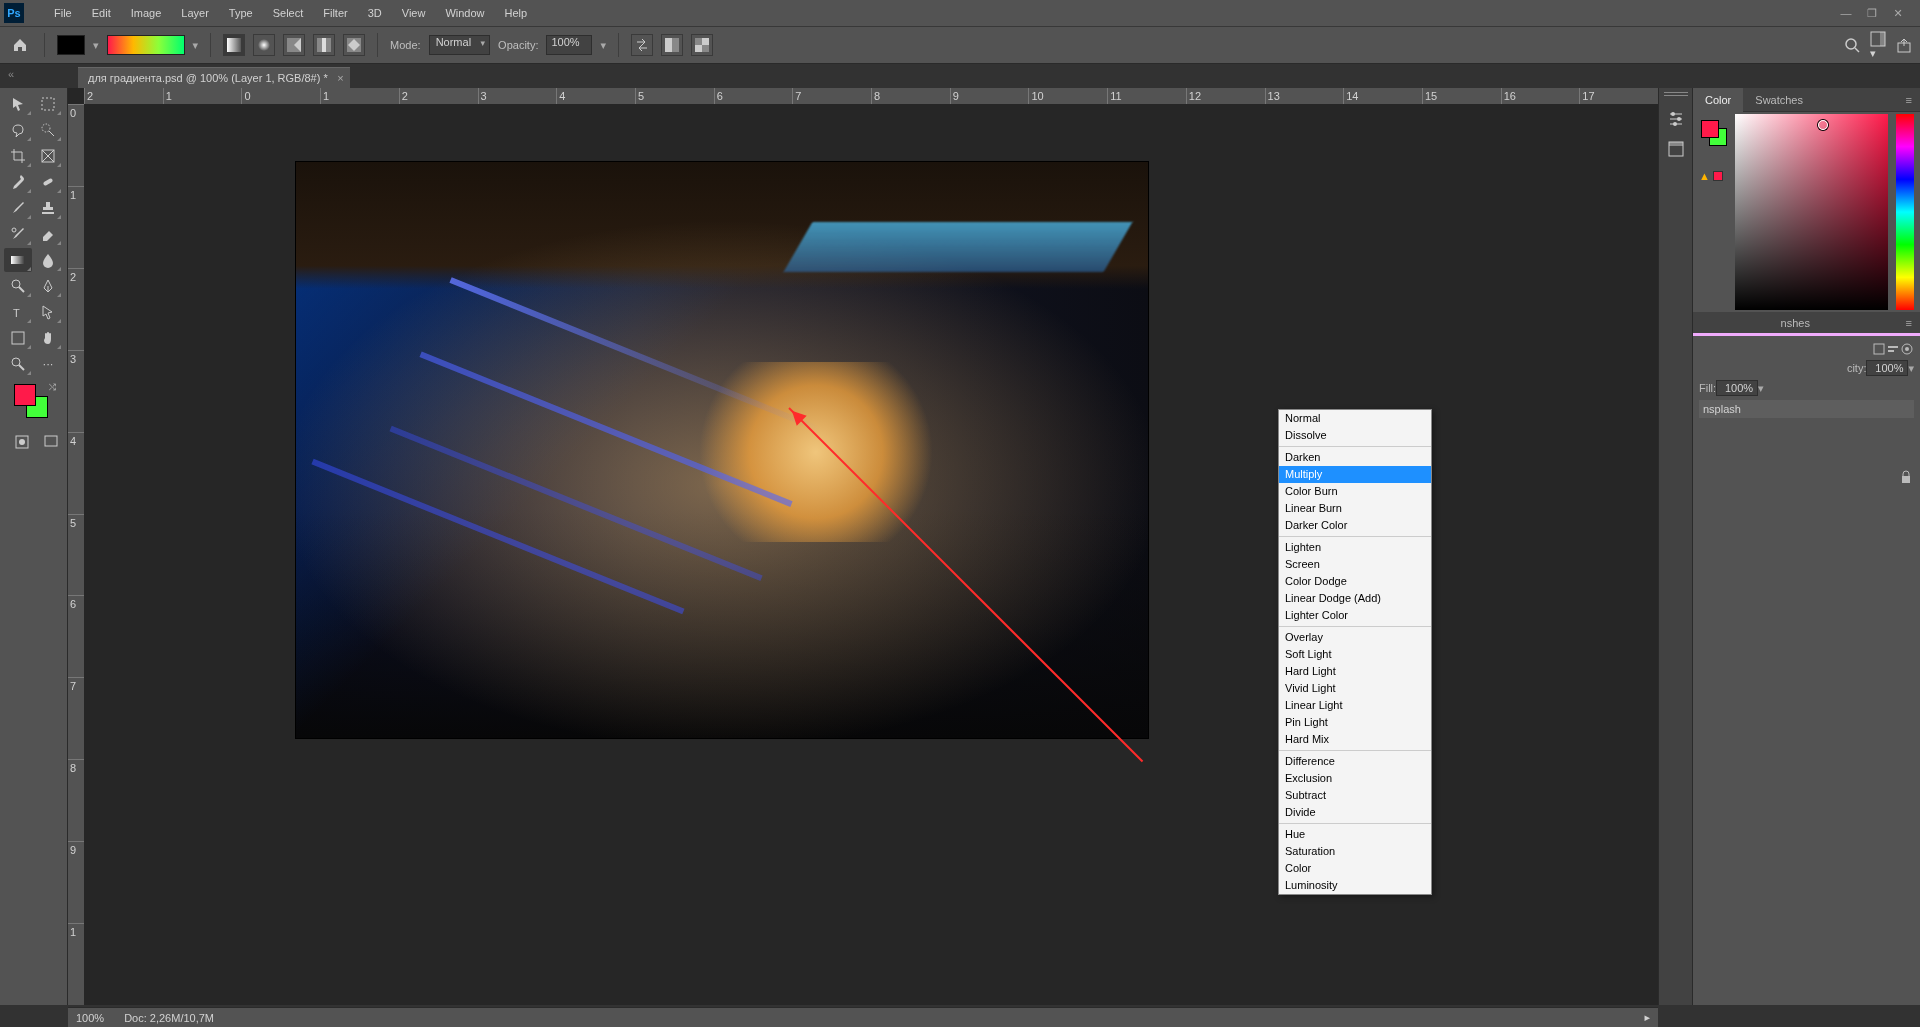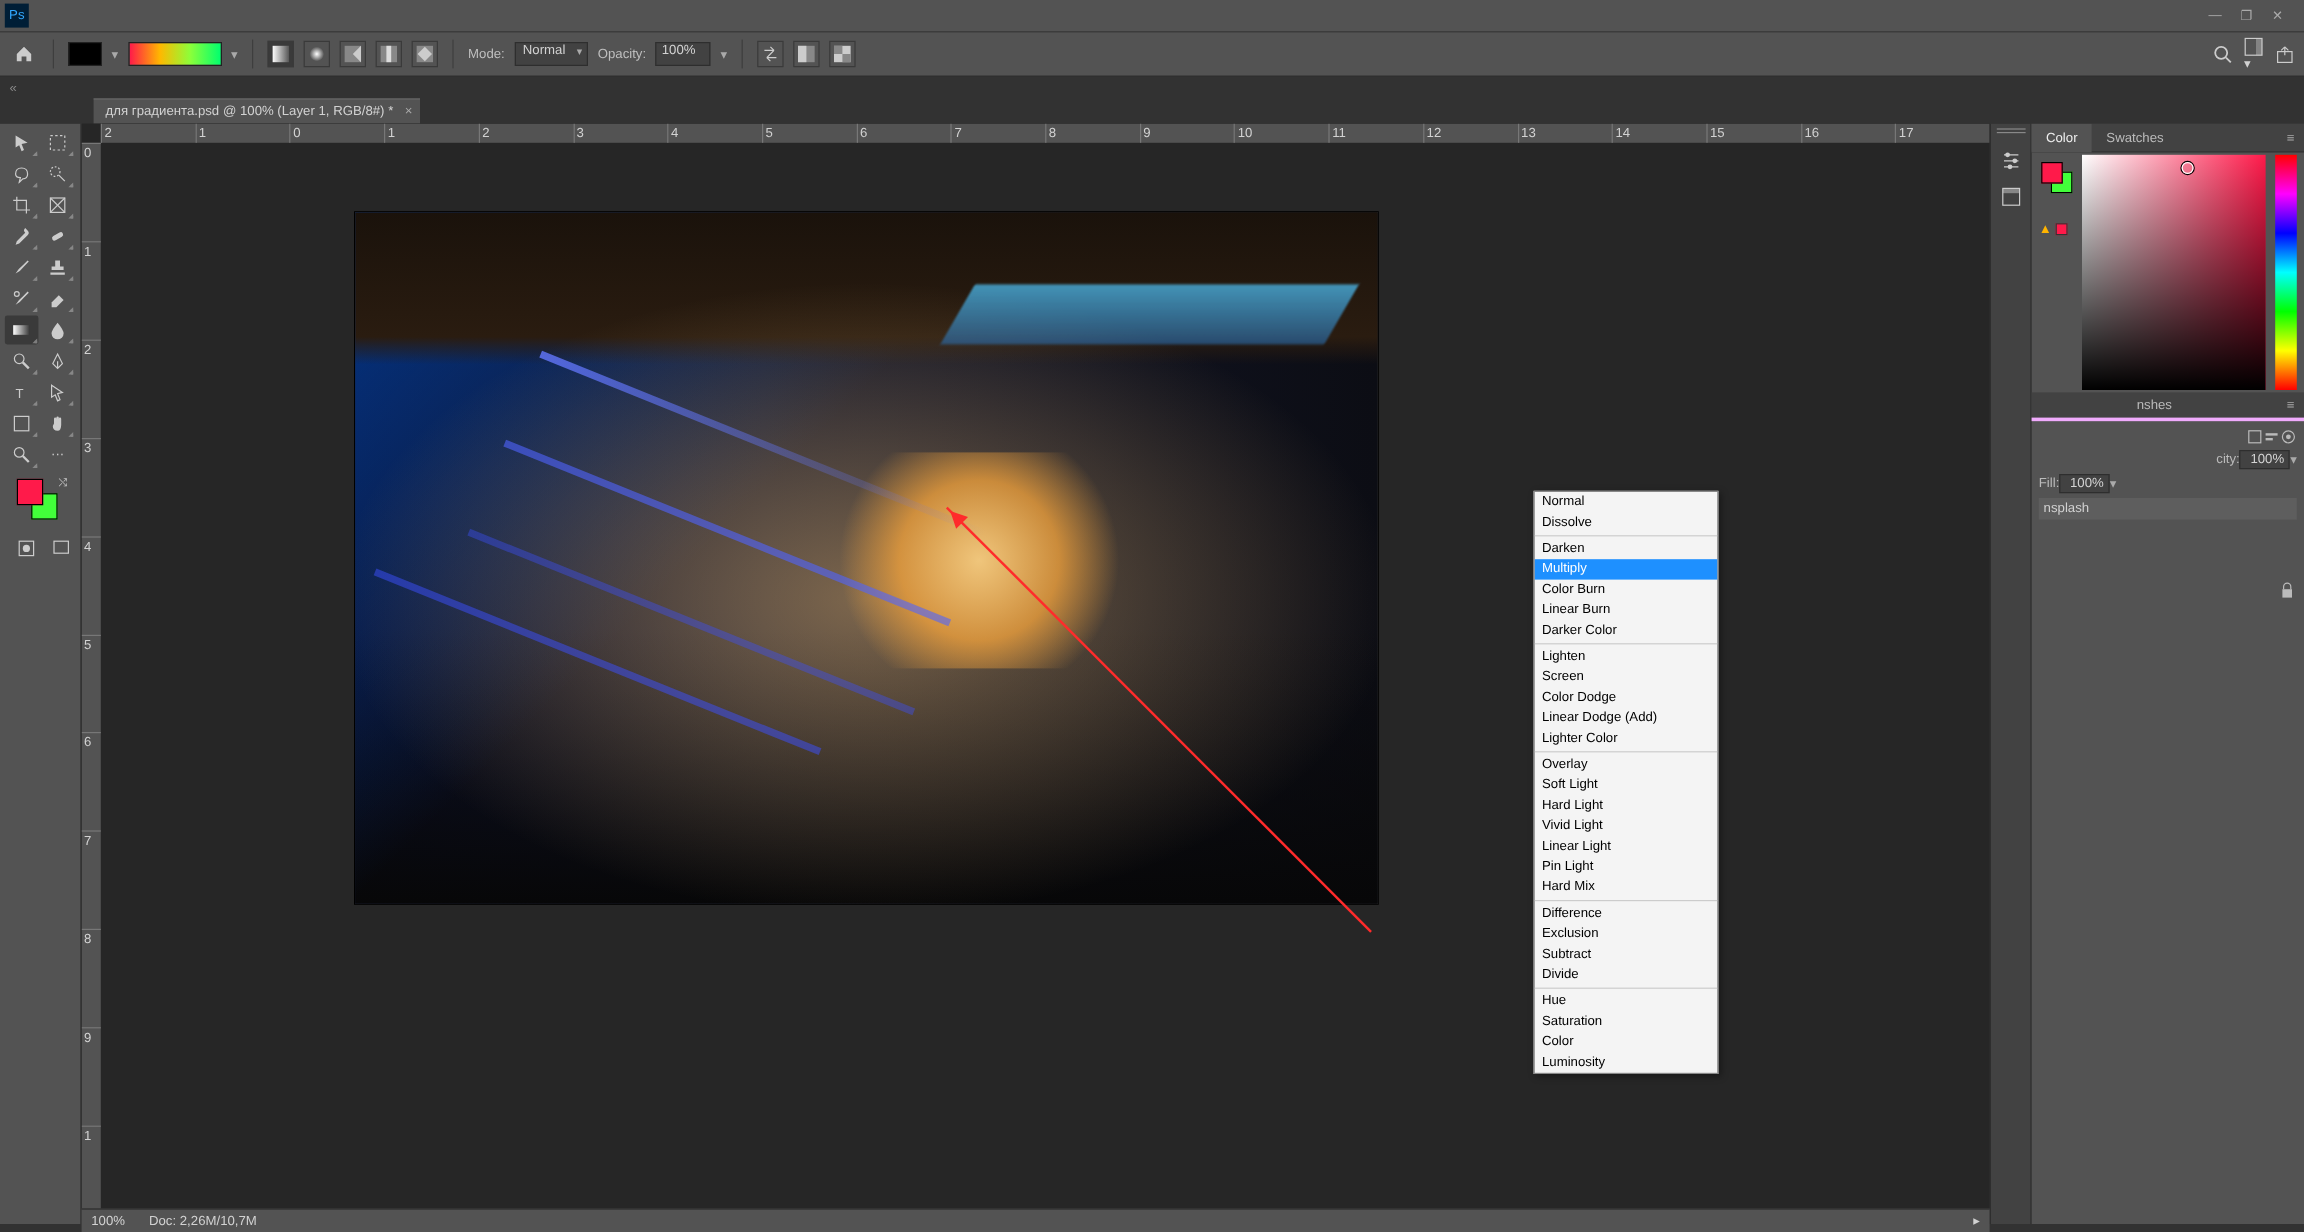--- a/index.html
+++ b/index.html
@@ -1,34 +1,34 @@
 <!DOCTYPE html>
 <html><head>
 <meta charset="utf-8">
 <style>
 *{margin:0;padding:0;box-sizing:border-box;font-family:Tahoma,Arial,sans-serif;font-size:11px;color:#d2d2d2;user-select:none}
 body{background:#323232;width:1920px;height:1027px;overflow:hidden;position:relative}
 .menubar{height:26px;background:#535353;display:flex;align-items:center;padding:0 4px}
-.ps-logo{width:20px;height:20px;background:#001e36;color:#31a8ff;display:flex;align-items:center;justify-content:center;font-weight:normal;font-size:11px;margin-right:20px}
+.ps-logo{width:20px;height:20px;background:#001e36;color:#31a8ff;display:flex;align-items:center;justify-content:center;font-weight:bold;font-size:11px;margin-right:20px}
 .menu-item{padding:0 10px;line-height:26px;cursor:pointer}
 .win-controls{margin-left:auto;display:flex;gap:6px;padding-right:8px}
 .win-btn{width:20px;height:16px;display:flex;align-items:center;justify-content:center;color:#aaa}
 .optbar{height:38px;background:#535353;border-top:1px solid #383838;border-bottom:1px solid #2a2a2a;display:flex;align-items:center;padding:0 8px;gap:8px}
 .opt-home{width:24px;height:24px;display:flex;align-items:center;justify-content:center}
 .opt-swatch{width:28px;height:20px;border:1px solid #222;background:#000}
 .opt-grad{width:78px;height:20px;background:linear-gradient(90deg,#ff1a4a,#ffb800,#8bff3a,#00ff6e);border:1px solid #222}
 .opt-sep{width:1px;height:24px;background:#3e3e3e;margin:0 4px}
 .opt-iconbtn{width:22px;height:22px;border:1px solid #3a3a3a;background:#535353;display:flex;align-items:center;justify-content:center}
 .opt-iconbtn.active{background:#3a3a3a}
 .opt-label{color:#bfbfbf}
 .opt-select{background:#424242;border:1px solid #2e2e2e;height:20px;padding:0 18px 0 6px;position:relative}
 .opt-select::after{content:"▾";position:absolute;right:4px;top:2px;color:#aaa;font-size:9px}
 .opt-input{background:#424242;border:1px solid #2e2e2e;height:20px;width:46px;padding:0 4px;text-align:left}
 .opt-right{margin-left:auto;display:flex;gap:10px;align-items:center}
-.tabbar{height:39px;background:#323232;display:flex;align-items:flex-end;padding-left:78px;position:relative}
+.tabbar{height:24px;background:#323232;display:flex;align-items:flex-end;padding-left:78px;position:relative}
 .tabbar::before{content:"«";position:absolute;left:8px;top:4px;color:#888}
 .doc-tab{background:#535353;padding:4px 22px 4px 10px;font-size:11px;color:#e8e8e8;position:relative;border-top:1px solid #666}
 .doc-tab .close{position:absolute;right:6px;top:4px;color:#aaa}
 .main{display:flex;height:calc(1027px - 26px - 38px - 26px - 20px)}
 .toolbar{width:68px;background:#535353;border-right:1px solid #2a2a2a;padding:4px}
 .tool-row{display:flex;gap:2px;margin-bottom:2px}
 .tool{width:28px;height:24px;display:flex;align-items:center;justify-content:center;position:relative;border-radius:2px}
 .tool.active{background:#3a3a3a}
 .tool::after{content:"";position:absolute;right:1px;bottom:1px;width:0;height:0;border:2px solid transparent;border-right-color:#aaa;border-bottom-color:#aaa;opacity:.6}
 .tool.nosub::after{display:none}
@@ -87,20 +87,33 @@
 .bm-sep{height:1px;background:#ccc;margin:2px 0}
 .statusbar{height:20px;background:#535353;border-top:1px solid #2a2a2a;display:flex;align-items:center;padding:0 8px;gap:20px;font-size:11px;position:absolute;left:68px;right:262px;bottom:0}
 .statusbar .chev{margin-left:auto}
 svg{display:block}
 </style>
 </head>
 <body>
 
 <div class="menubar">
   <div class="ps-logo">Ps</div>
+  <div id="menu-items" style="display: flex;">
+      <div class="menu-item">File</div>
+      <div class="menu-item">Edit</div>
+      <div class="menu-item">Image</div>
+      <div class="menu-item">Layer</div>
+      <div class="menu-item">Type</div>
+      <div class="menu-item">Select</div>
+      <div class="menu-item">Filter</div>
+      <div class="menu-item">3D</div>
+      <div class="menu-item">View</div>
+      <div class="menu-item">Window</div>
+      <div class="menu-item">Help</div>
+    </div>
   <div class="win-controls">
     <div class="win-btn">—</div>
     <div class="win-btn">❐</div>
     <div class="win-btn">✕</div>
   </div>
 </div>
 
 <div class="optbar">
   <div class="opt-home">
       <svg width="16" height="16">

